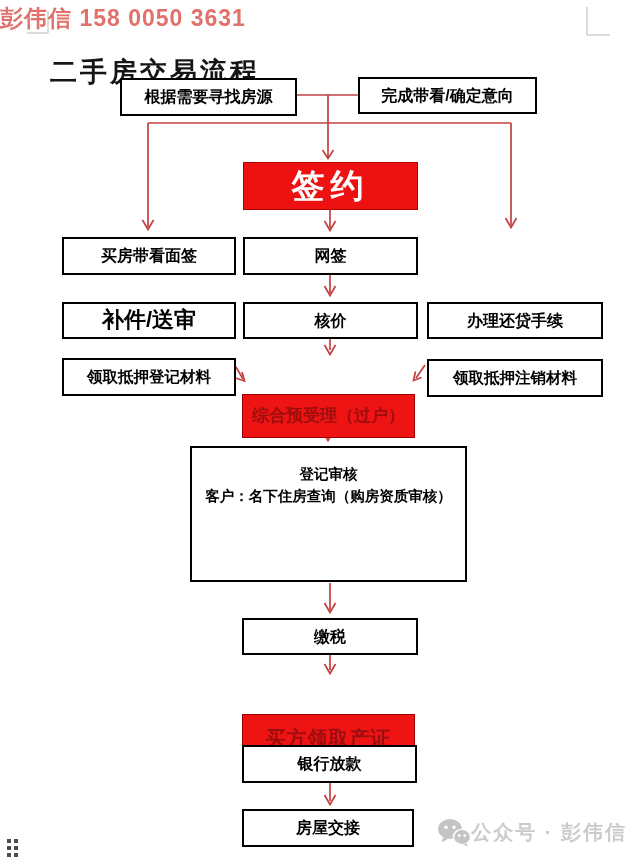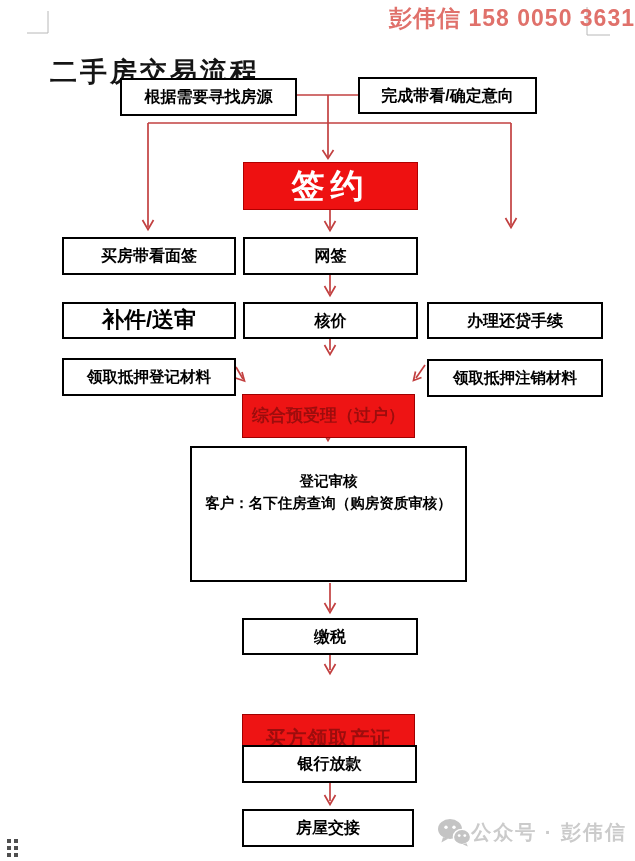--- a/index.html
+++ b/index.html
@@ -2,21 +2,21 @@
 <html><head>
 <meta charset="utf-8">
 <style>
   html,body{margin:0;padding:0;background:#ffffff;}
   .canvas{
     position:relative;width:635px;height:861px;background:#ffffff;
     font-family:"Liberation Sans",sans-serif;overflow:hidden;
   }
   .connector-layer{position:absolute;left:0;top:0;z-index:1;}
   .hdr-contact{
-    position:absolute;left:0;top:3px;width:635px;text-align:right;
+    position:absolute;left:0;top:3px;width:635px;text-align:left;
     font-size:23px;font-weight:bold;color:#e0716b;letter-spacing:1px;z-index:2;
   }
   .doc-title{
     position:absolute;left:50px;top:38px;font-size:27px;font-weight:bold;color:#151515;
     font-family:"Liberation Serif",serif;letter-spacing:3px;z-index:2;margin-top:16px;
   }
   .fbox{
     position:absolute;box-sizing:border-box;border:2px solid #000;background:#fff;
     display:flex;align-items:center;justify-content:center;text-align:center;
     font-weight:bold;color:#000;z-index:2;line-height:1.1;
@@ -24,21 +24,21 @@
   .fbox.red{
     background:#ee1414;border:1px solid #a00000;color:#9c0d0d;margin-top:36px;
   }
   .fbox.sign{
     background:#ee1111;border:1px solid #b00000;color:#ffffff;
     font-size:33px;letter-spacing:6px;
   }
   .review-box{
     position:absolute;box-sizing:border-box;border:2px solid #000;background:#fff;
     z-index:2;color:#000;font-weight:bold;font-size:14.5px;line-height:1.55;
-    text-align:center;padding-top:22px;
+    text-align:center;padding-top:15px;
   }
   .review-box .slash{color:#1f9e8a;}
   .watermark{
     position:absolute;right:8px;top:818px;display:flex;align-items:center;z-index:2;
   }
   .watermark .wm-text{
     font-size:20px;color:#cbcbcb;letter-spacing:2px;font-weight:bold;
   }
   .drag-handle{
     position:absolute;left:7px;top:839px;display:grid;z-index:2;

